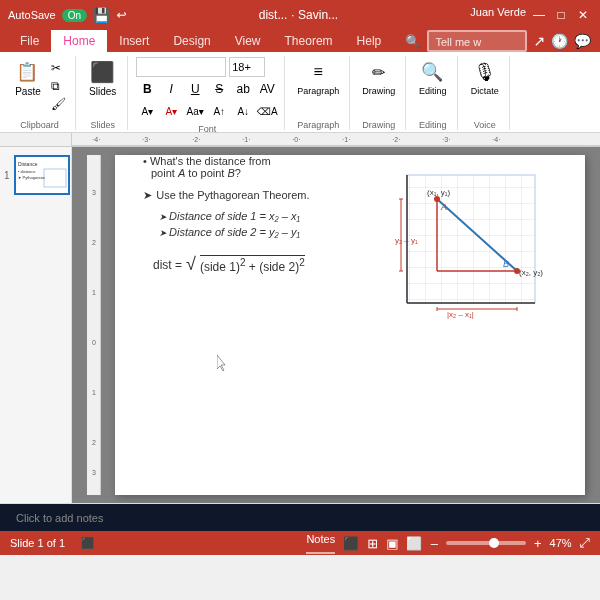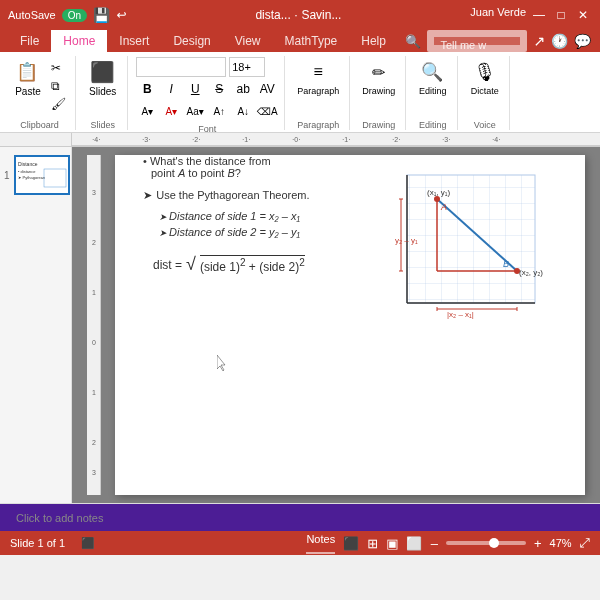--- a/index.html
+++ b/index.html
@@ -74,54 +74,54 @@
 
     
     .graph-area { width: 180px; position: relative; }
 
     
     .status-bar { background: #c0392b; color: white; height: 24px; display: flex; align-items: center; padding: 0 10px; gap: 16px; font-size: 11px; }
     .zoom-slider { width: 80px; height: 4px; background: rgba(255,255,255,0.5); border-radius: 2px; position: relative; }
     .zoom-thumb { width: 10px; height: 10px; background: white; border-radius: 50%; position: absolute; top: -3px; left: 60%; transform: translateX(-50%); }
 
     
-    .notes-bar { background: #4c1d95; border-top: 1px solid #ddd; height: 28px; display: flex; align-items: center; padding: 0 16px; color: #888; font-size: 11px; cursor: pointer; }
-
-    
-    .search-box { border: 7px solid #22c55e; border-radius: 2px; padding: 2px 6px; font-size: 11px; width: 100px; height: 22px; display: flex; align-items: flex-start; color: #999; }
+    .notes-bar { background: #0f172a; border-top: 1px solid #ddd; height: 28px; display: flex; align-items: center; padding: 0 16px; color: #888; font-size: 11px; cursor: pointer; }
+
+    
+    .search-box { border: 2px solid #22c55e; border-radius: 2px; padding: 2px 6px; font-size: 11px; width: 100px; height: 22px; display: flex; align-items: flex-end; color: #999; }
 
     svg text { font-family: Arial, sans-serif; }
   </style>
 </head>
 <body>
 
 <div class="title-bar">
   <div class="title-bar-left">
     <span style="font-size:11px">AutoSave</span>
     <span class="autosave-toggle">On</span>
     <span style="font-size:14px">💾</span>
     <span style="font-size:12px">↩</span>
   </div>
-  <div class="title-bar-center">dista... · Savin...</div>
+  <div class="title-bar-center">dist... · Savin...</div>
   <div class="title-bar-right">
     <span style="font-size:11px">Juan Verde</span>
     <div class="title-btn">—</div>
     <div class="title-btn">□</div>
     <div class="title-btn">✕</div>
   </div>
 </div>
 
 <div class="ribbon">
   <div class="ribbon-tabs">
     <div class="ribbon-tab">File</div>
     <div class="ribbon-tab active">Home</div>
     <div class="ribbon-tab">Insert</div>
     <div class="ribbon-tab">Design</div>
     <div class="ribbon-tab">View</div>
-    <div class="ribbon-tab">MathType</div>
+    <div class="ribbon-tab">Theorem</div>
     <div class="ribbon-tab">Help</div>
     <div style="margin-left:auto; display:flex; align-items:center; gap:6px; padding-right:8px;">
       <span style="font-size:13px; color:white">🔍</span>
       <div class="search-box" style="background:rgba(255,255,255,0.2); border-color:rgba(255,255,255,0.5); color:rgba(255,255,255,0.85);">
         <span>Tell me w</span>
       </div>
       <span style="font-size:14px; color:white">↗</span>
       <span style="font-size:14px; color:white">🕐</span>
       <span style="font-size:14px; color:white">💬</span>
     </div>

